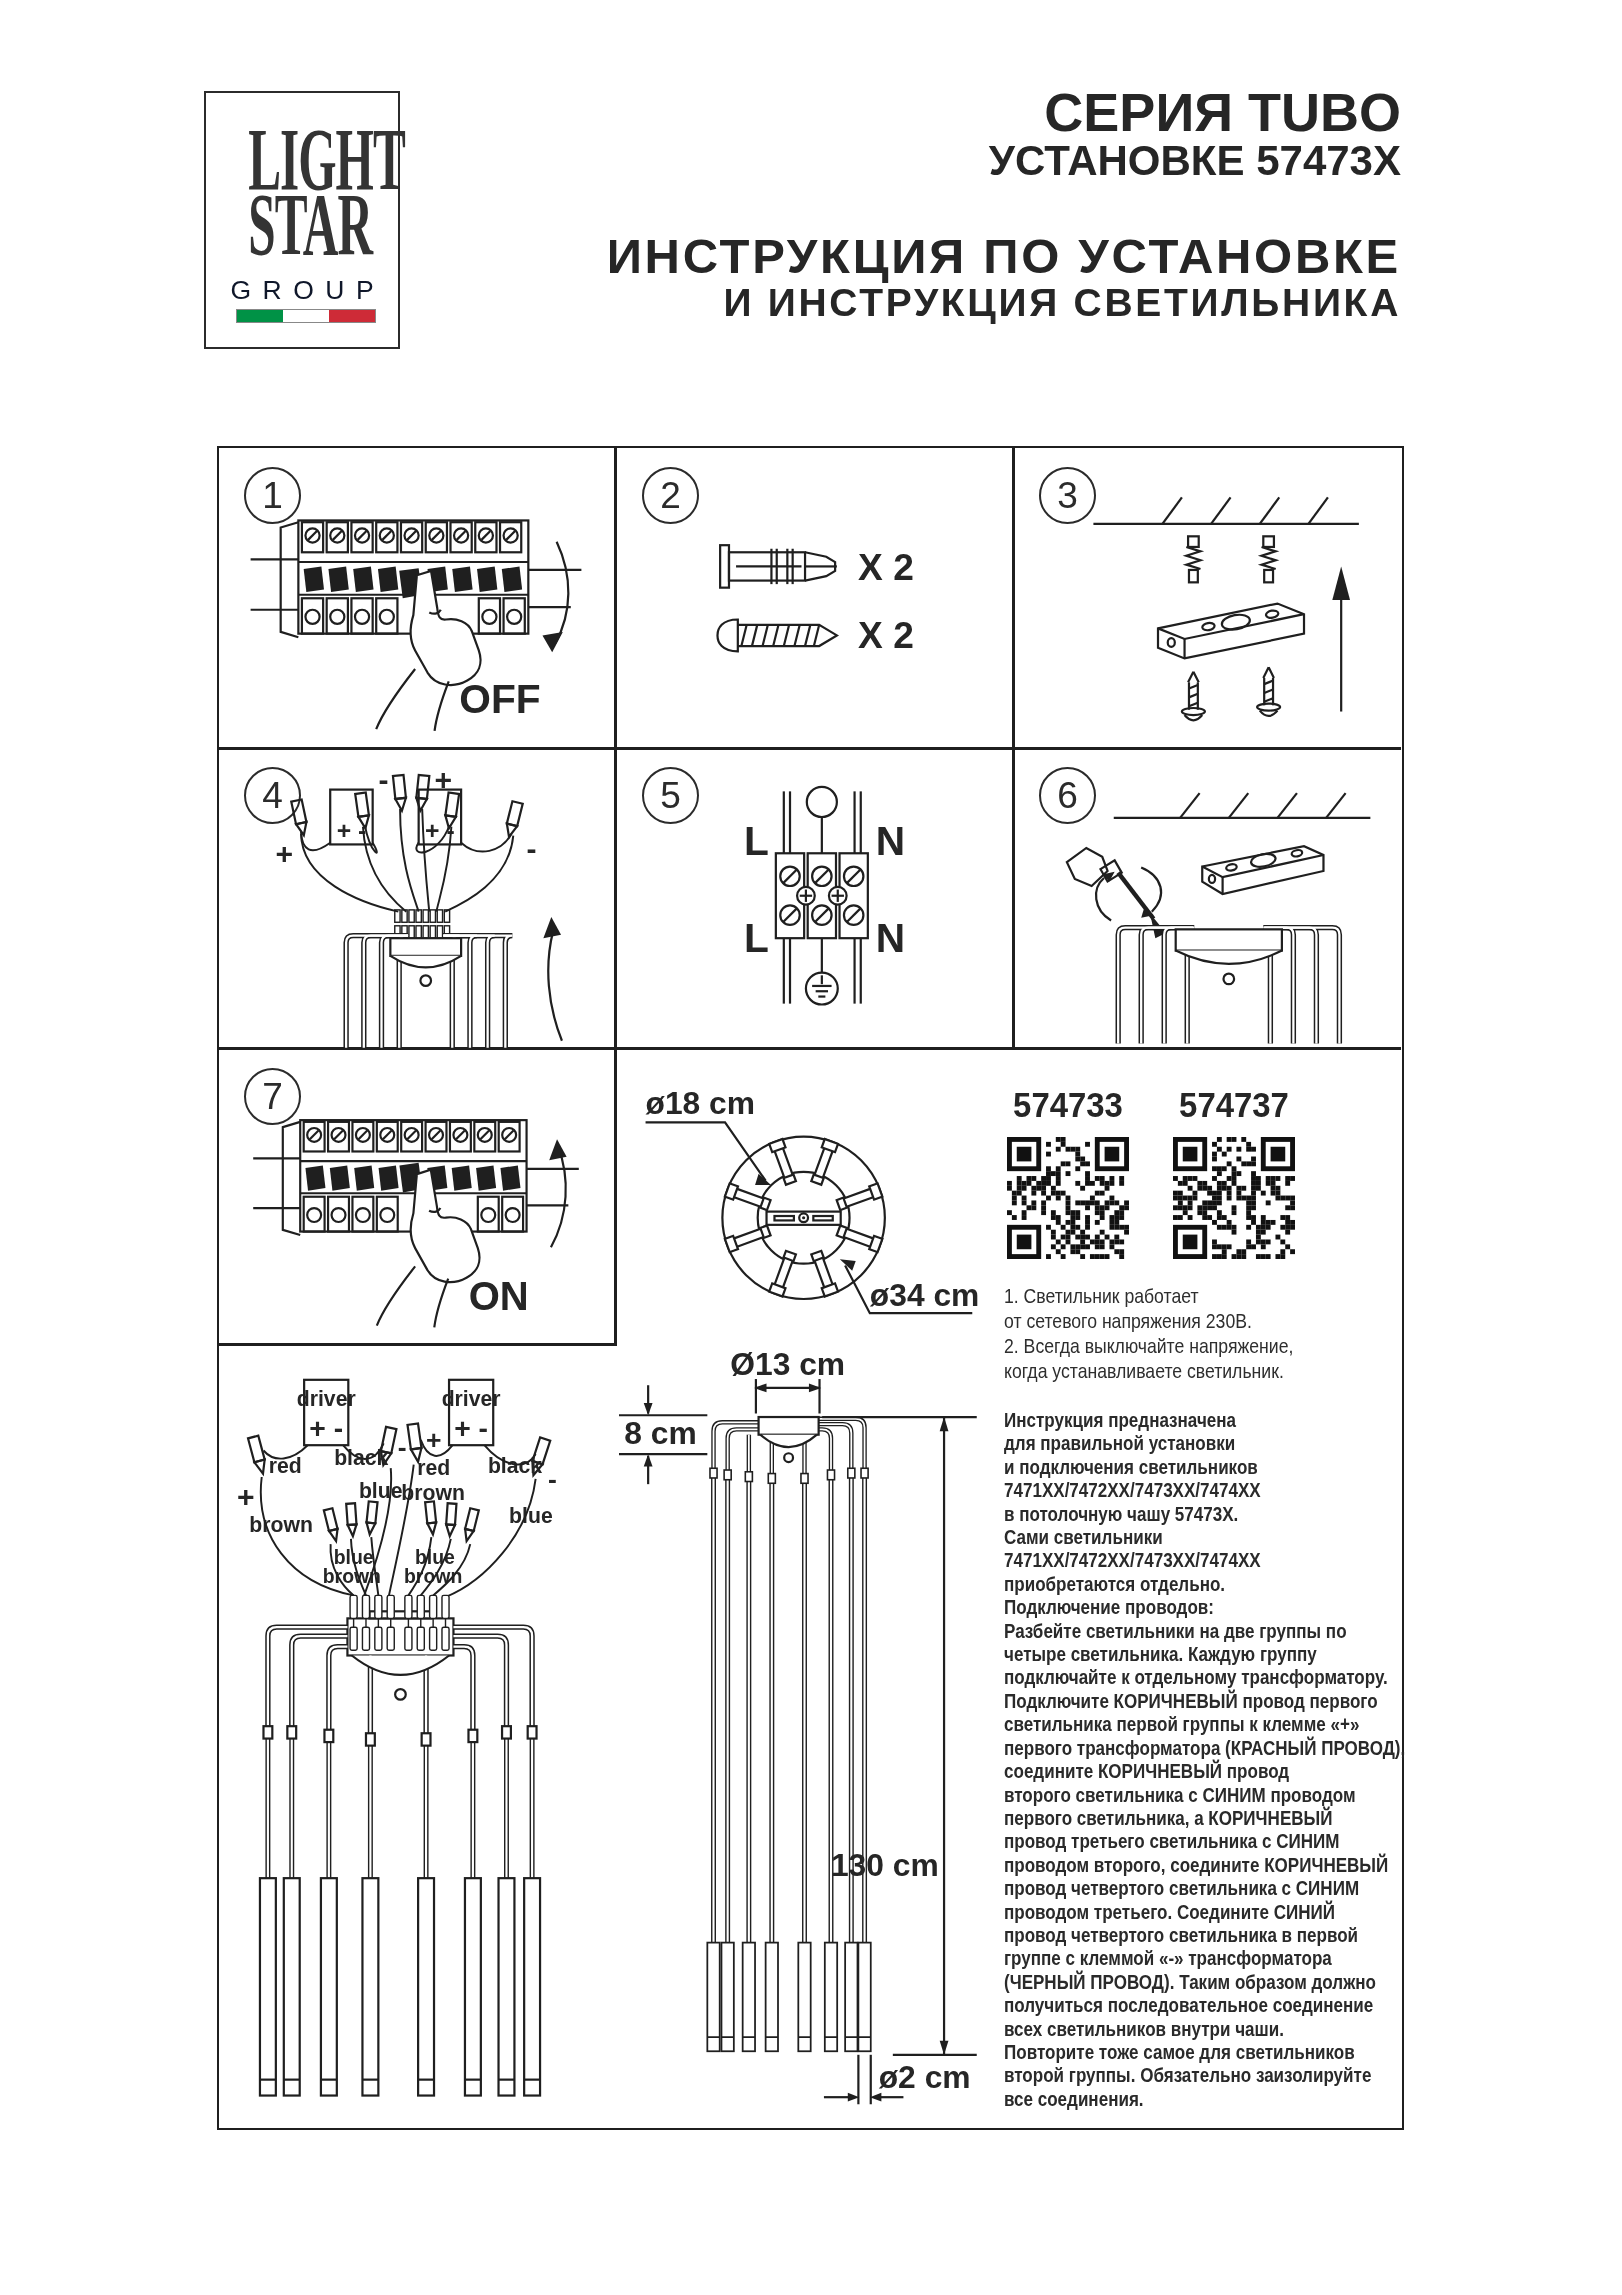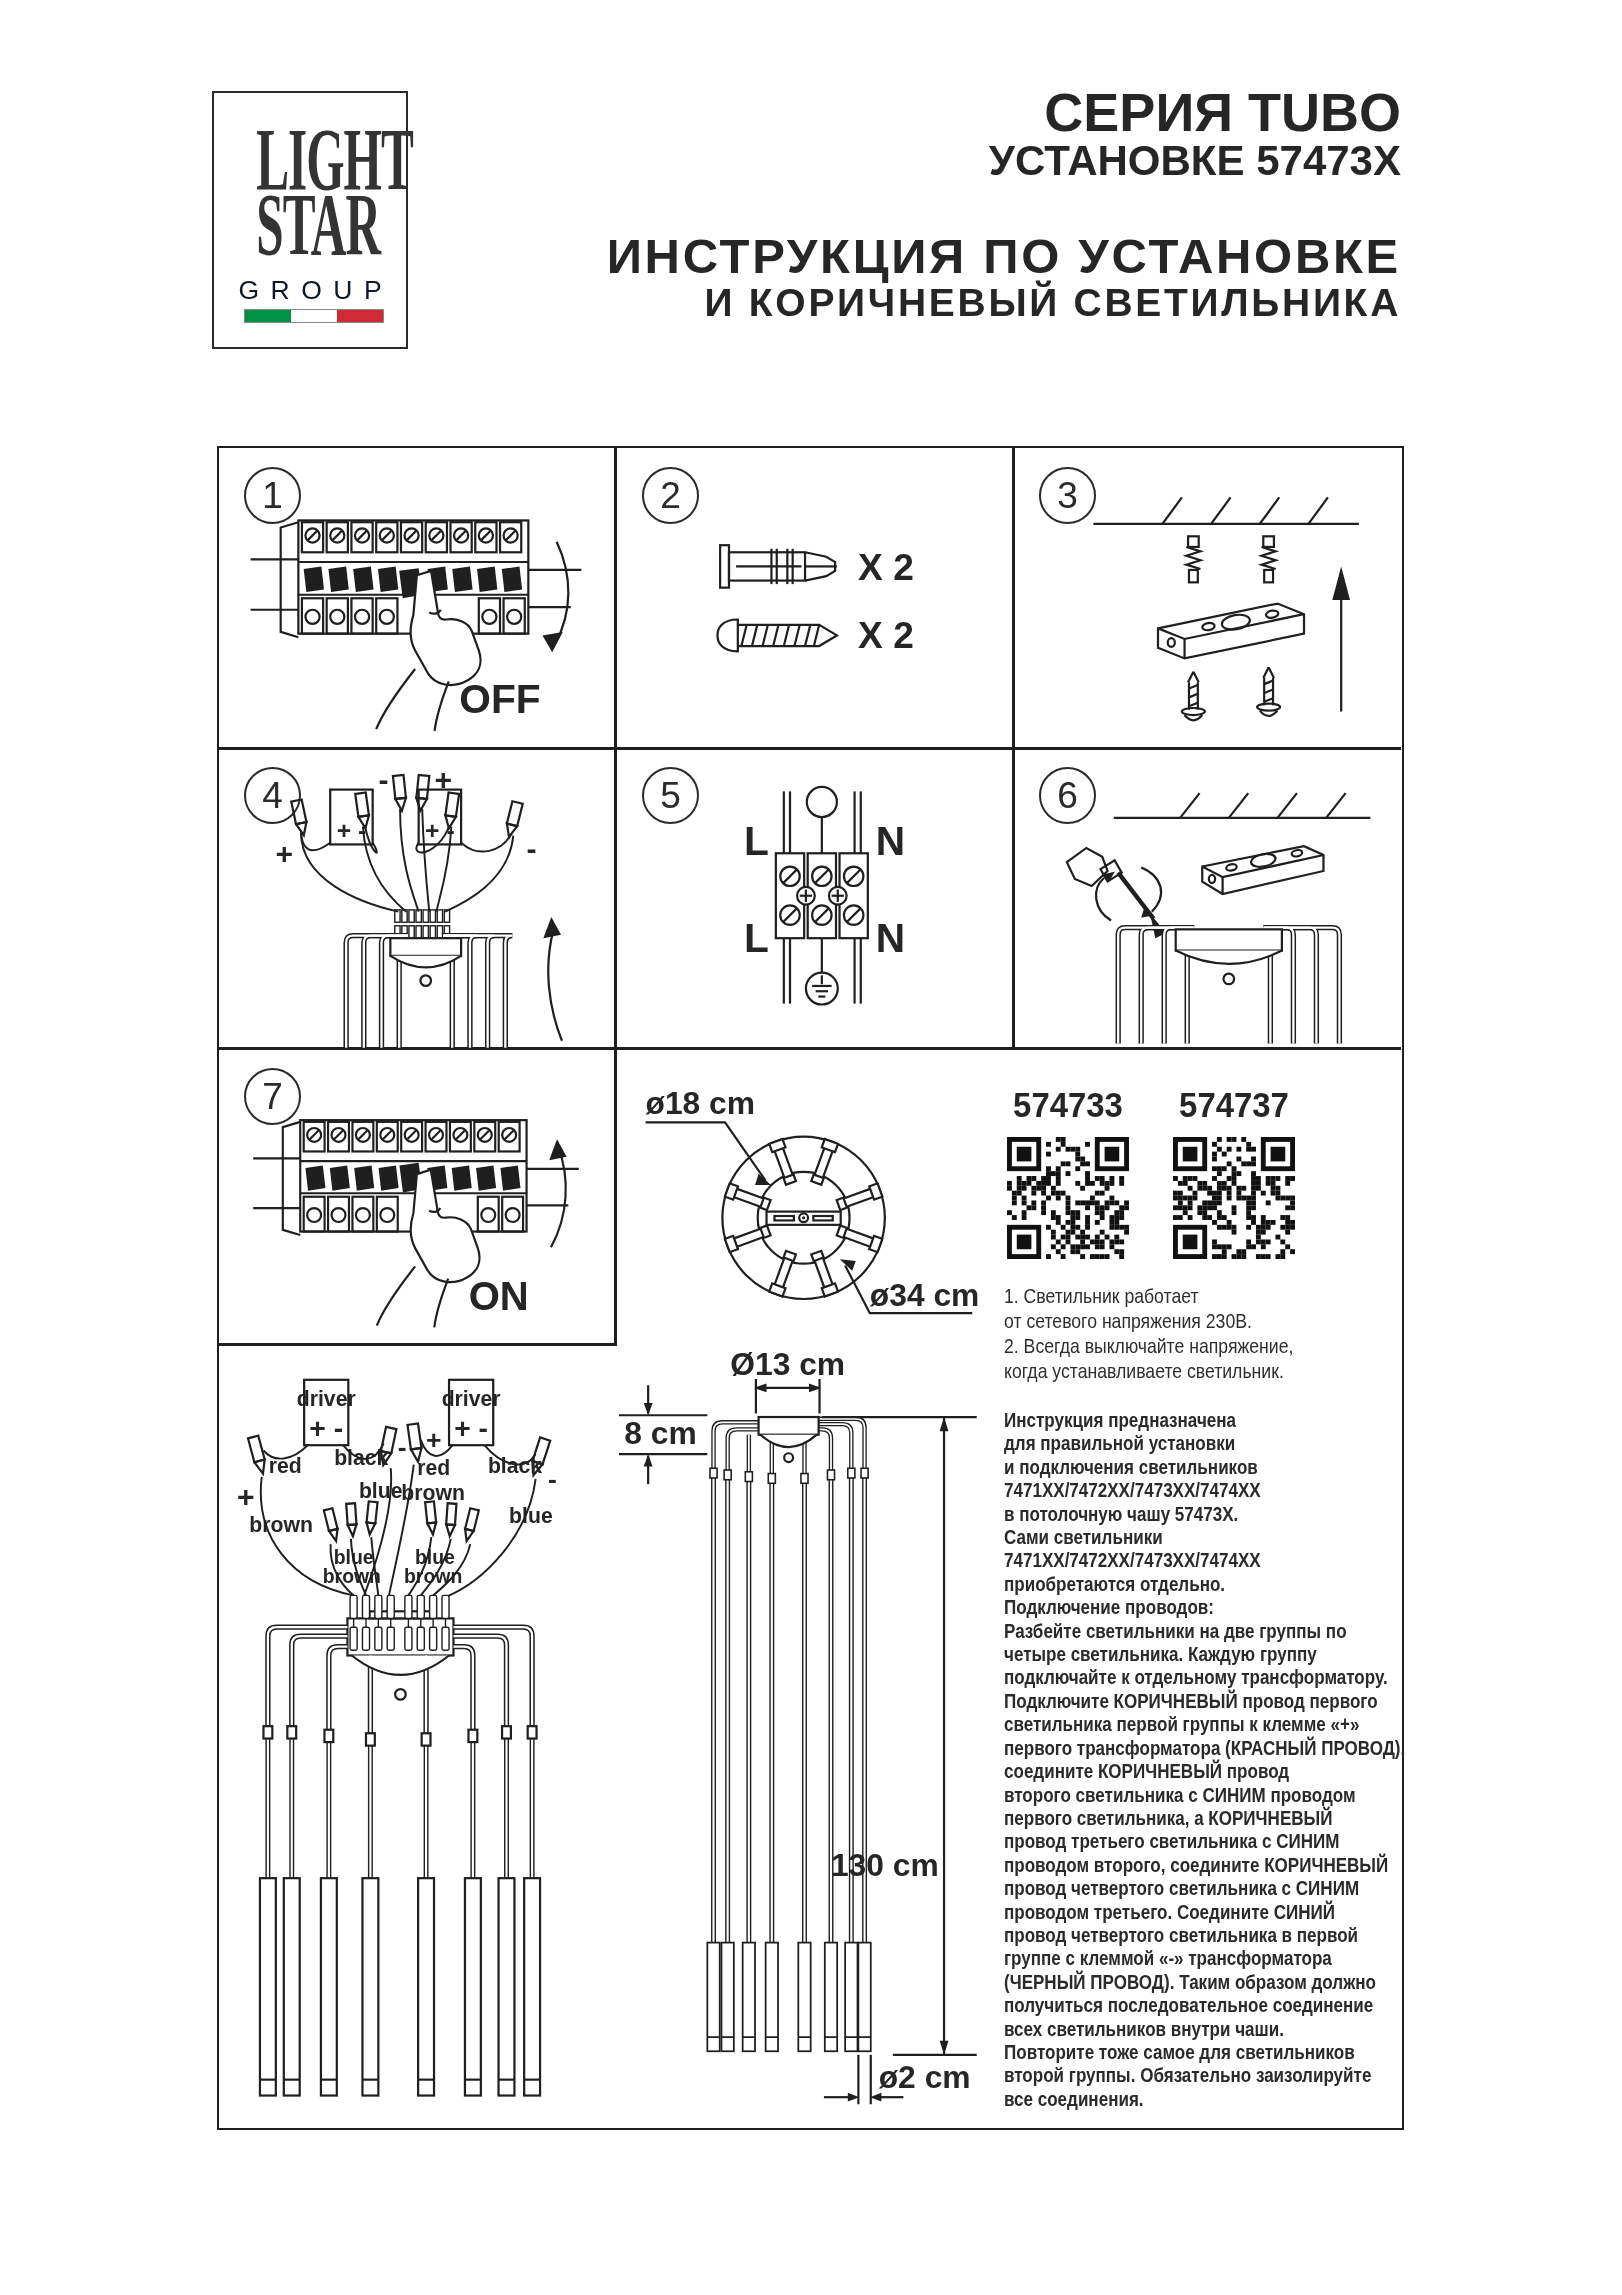--- a/index.html
+++ b/index.html
@@ -1,20 +1,20 @@
 <!DOCTYPE html>
 <html style="font-size:14px"><head>
 <meta charset="utf-8">
 <style>
   html,body{margin:0;padding:0;background:#fff;}
   .page{position:relative;width:1623px;height:2295px;background:#fff;overflow:hidden;
         font-family:"Liberation Sans",sans-serif;color:#262626;}
   .abs{position:absolute;}
   
-  .logo-box{left:212px;top:91px;width:196px;height:258px;border:2.7px solid #2b2b2b;box-sizing:border-box;text-align:center;}
+  .logo-box{left:204px;top:91px;width:196px;height:258px;border:2.7px solid #2b2b2b;box-sizing:border-box;text-align:center;}
   .logo-big{font-family:"Liberation Serif",serif;font-weight:700;font-size:88px;line-height:65px;
             transform:scaleX(0.56);transform-origin:center top;letter-spacing:-1.8px;color:#343434;}
   .logo-wrap{margin-top:34px;}
   .logo-group{margin-top:18px;font-size:26.5px;font-weight:400;letter-spacing:11.5px;text-indent:11.5px;color:#0f172a;}
   .flag{left:30px;top:216px;width:138px;height:11.5px;border:0.9px solid #888;display:flex;position:absolute;}
   .flag div{flex:1;height:100%;}
   
   .hdr{right:222px;text-align:right;font-weight:700;white-space:nowrap;}
   .hdr-series{top:81px;font-size:54px;letter-spacing:0px;}
   .hdr-articles{top:137px;font-size:42px;}
@@ -64,21 +64,21 @@
     <div class="flag">
       <div style="background:#009246"></div>
         <div style="background:#ffffff"></div>
         <div style="background:#ce2b37"></div>
     </div>
   </div>
 
   <div class="abs hdr hdr-series">СЕРИЯ TUBO</div>
   <div class="abs hdr hdr-articles">УСТАНОВКЕ 57473X</div>
   <div class="abs hdr hdr-t1">ИНСТРУКЦИЯ ПО УСТАНОВКЕ</div>
-  <div class="abs hdr hdr-t2">И КОРИЧНЕВЫЙ СВЕТИЛЬНИКА</div>
+  <div class="abs hdr hdr-t2">И ИНСТРУКЦИЯ СВЕТИЛЬНИКА</div>
 
   <div class="abs frame">
     <div class="gl v1"></div>
       <div class="gl v2"></div>
     <div class="gl h1"></div>
       <div class="gl h2"></div>
       <div class="gl h3"></div>
   </div>
 
   <div class="abs badge" style="left:244px;top:467px;">1</div>

